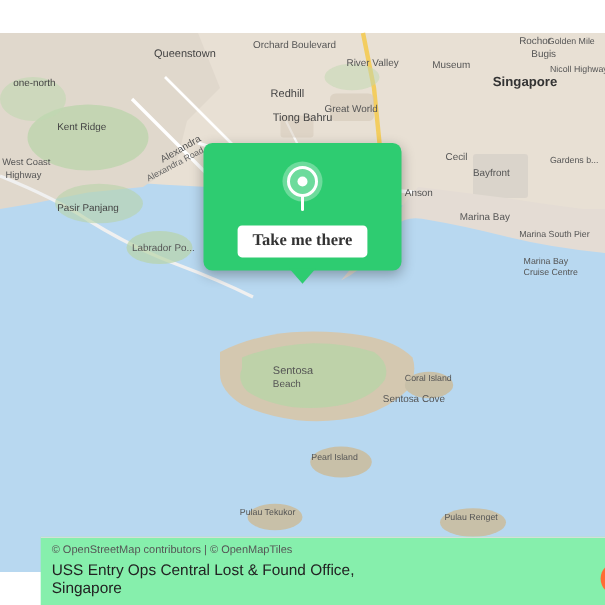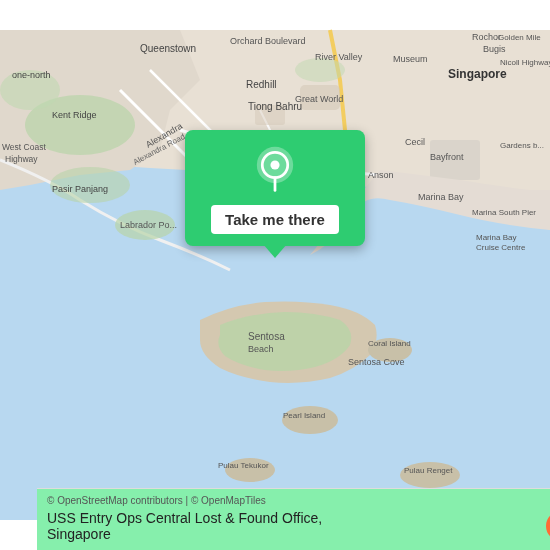--- a/index.html
+++ b/index.html
@@ -91,20 +91,21 @@
     #take-me-there-btn {
       background-color: #fff;
       color: #333;
       border: none;
       border-radius: 4px;
       padding: 6px 14px;
       font-size: 15px;
       font-weight: 600;
       cursor: pointer;
       white-space: nowrap;
+      font-family: Liberation Serif, serif;
     }
 
     
     #map-svg {
       position: absolute;
       top: 0;
       left: 0;
       width: 100%;
       height: 100%;
     }

